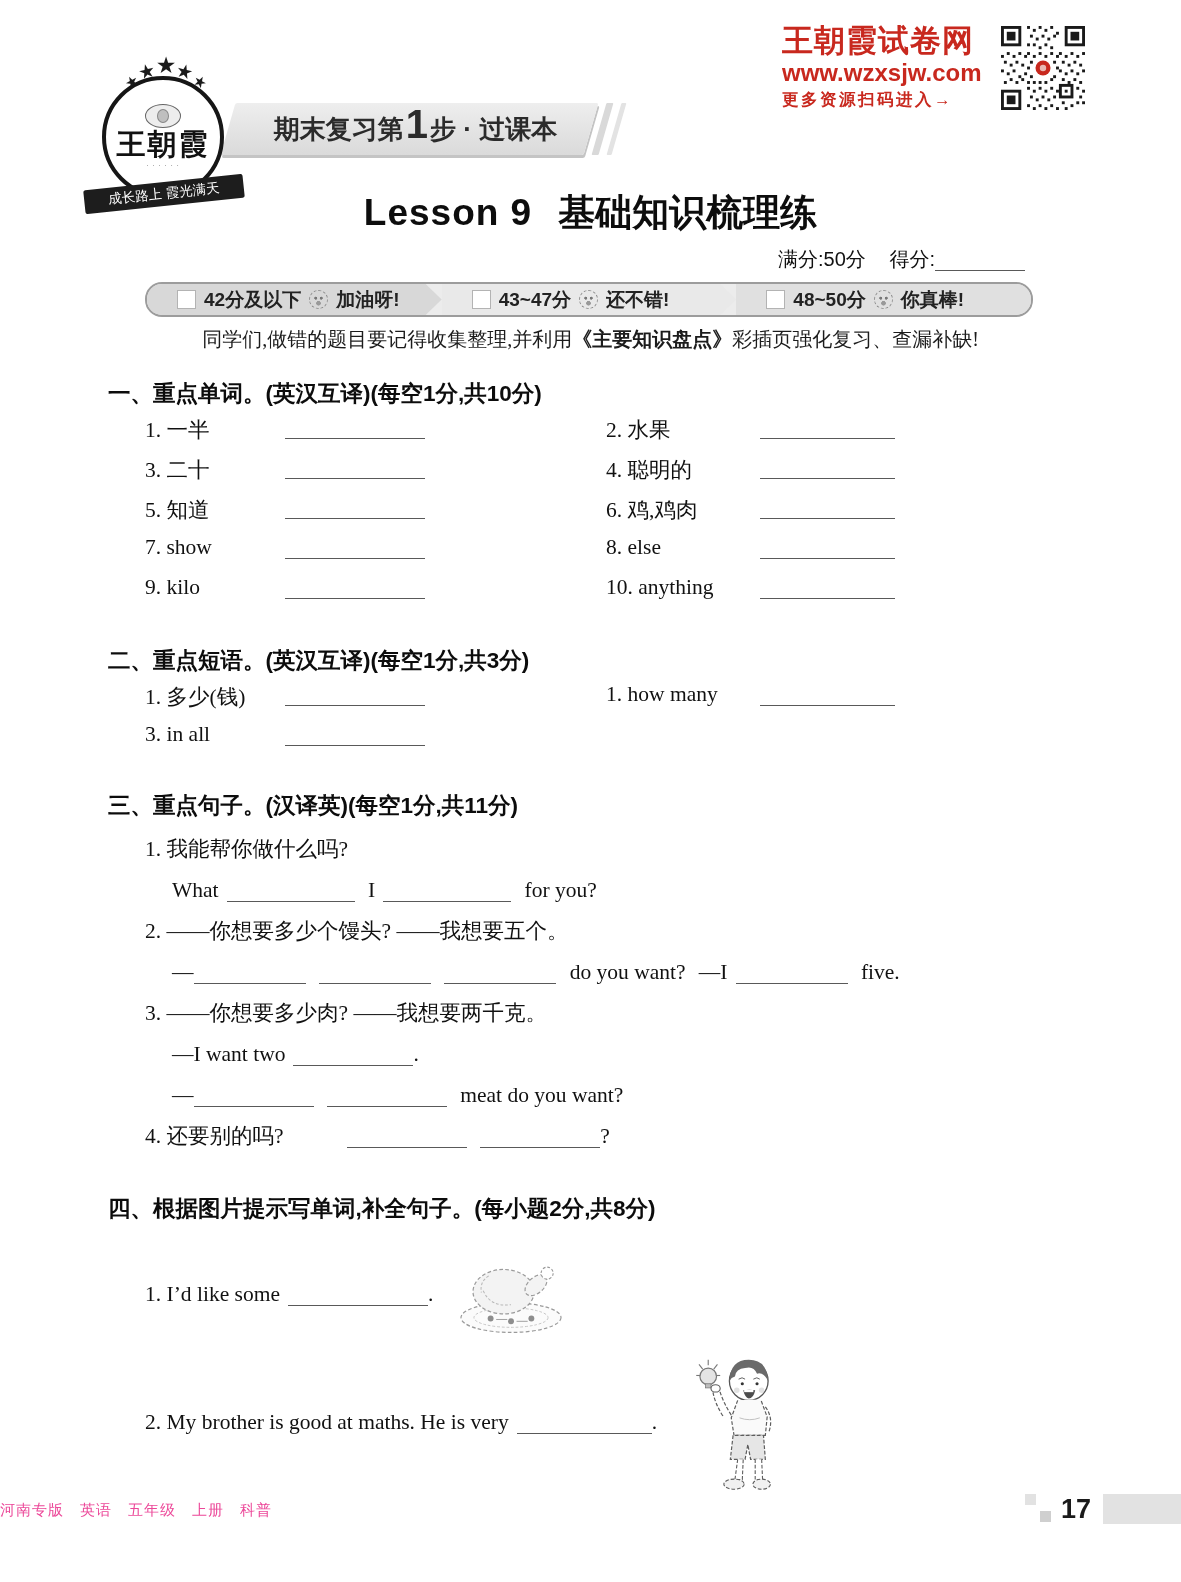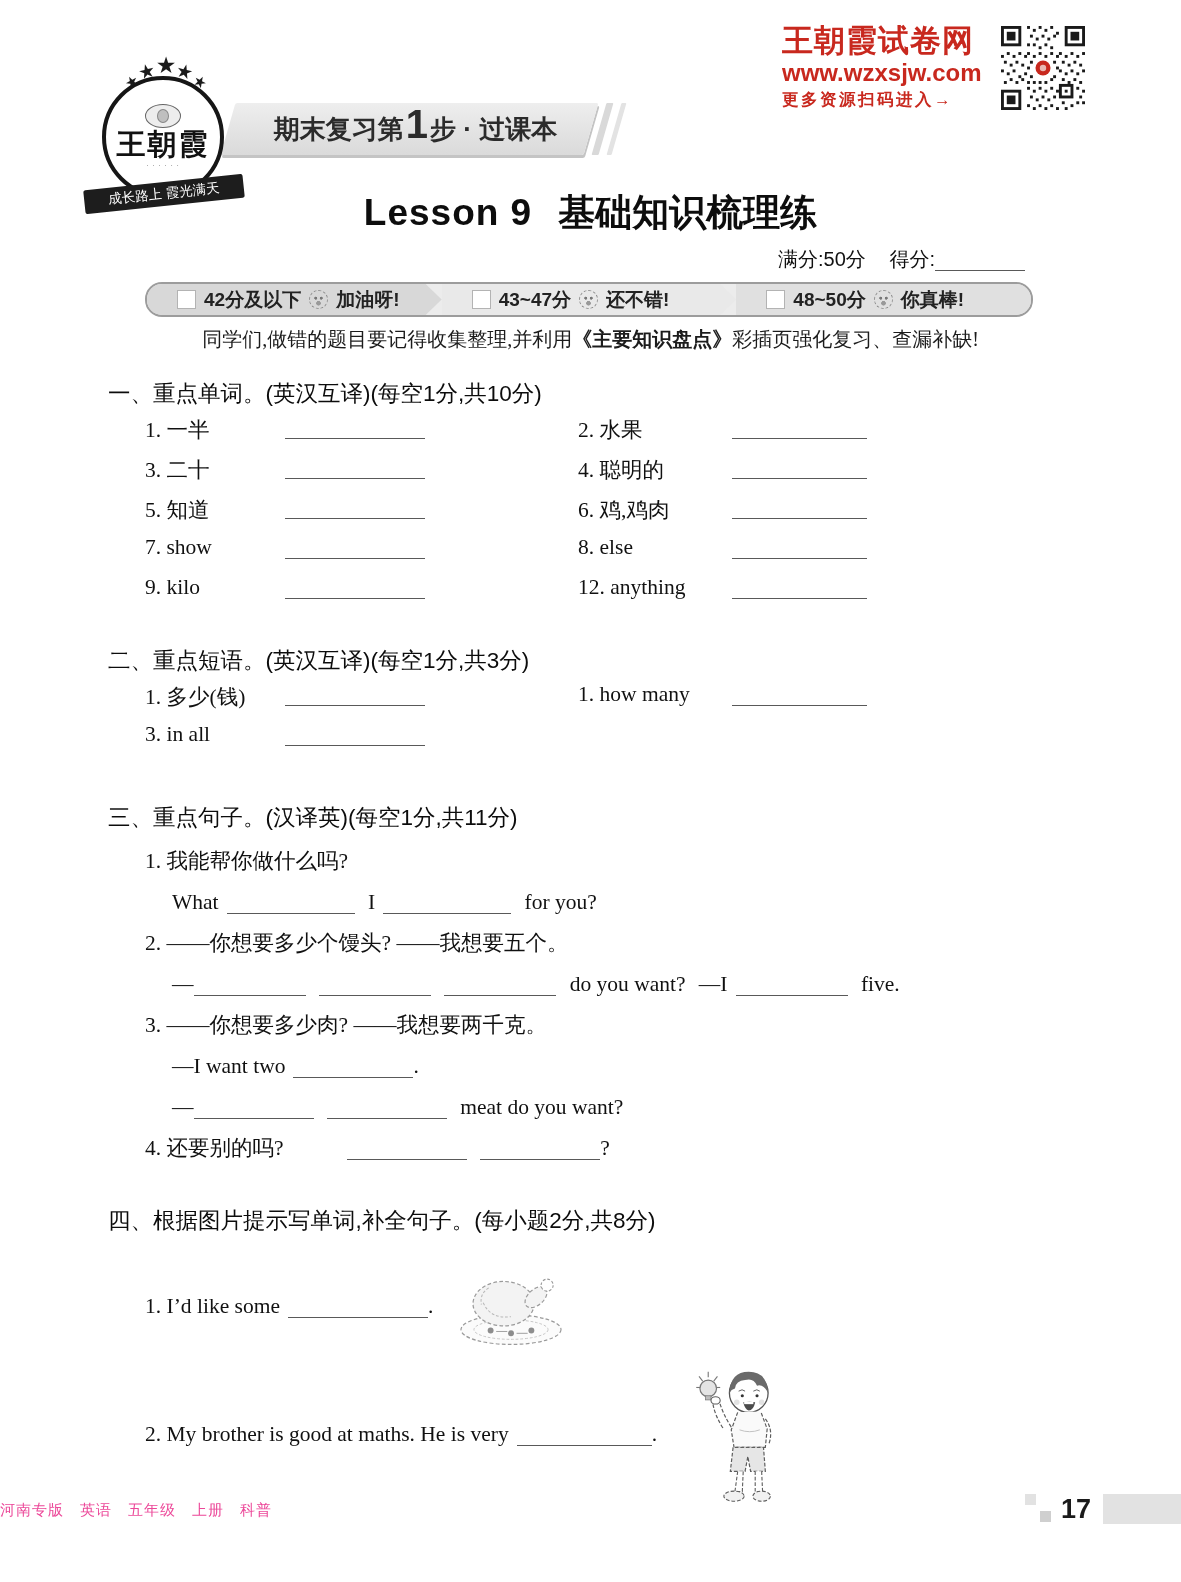--- a/index.html
+++ b/index.html
@@ -65,30 +65,30 @@
   .smiley{width:17px;height:17px;border:1.5px dashed #8c8c8c;border-radius:50%;display:inline-block;flex:0 0 auto;
        background:radial-gradient(circle at 34% 42%, #777 1.2px, transparent 1.8px),
                   radial-gradient(circle at 66% 42%, #777 1.2px, transparent 1.8px),
                   radial-gradient(circle at 50% 72%, #999 2px, transparent 2.6px);}
 
   .notice{position:absolute;left:0;right:0;top:326px;text-align:center;font-size:20px;color:#1c1c1c;}
   .notice b{font-family:"Liberation Sans", sans-serif;font-weight:bold;}
 
   
   .content{position:absolute;left:108px;top:378px;width:968px;font-size:21.5px;}
-  .sec-h{font-family:"Liberation Sans", sans-serif;font-weight:normal;font-size:22.5px;color:#0c0c0c;
+  .sec-h{font-family:"Liberation Sans", sans-serif;font-weight:bold;font-size:22.5px;color:#0c0c0c;
        margin:0;}
   .blank{display:inline-block;border-bottom:1.6px solid #595959;height:1.05em;vertical-align:-5px;}
   .w90{width:90px;}.w112{width:112px;}.w120{width:120px;}.w128{width:128px;}.w135{width:135px;}.w140{width:140px;}
   .pair-grid{display:grid;grid-template-columns:470px 1fr;margin-top:6px;}
   .pair{height:40px;display:flex;align-items:flex-start;padding-left:37px;box-sizing:border-box;}
   .pair .q-text{display:inline-block;width:140px;white-space:nowrap;}
-  .pair.right{padding-left:0;}
+  .pair.right{padding-left:0;margin-left:28px;}
   .pair.right .q-text{width:154px;}
-  .m-t30{margin-top:30px;} .m-t28{margin-top:40px;} .m-t44{margin-top:44px;}
+  .m-t30{margin-top:30px;} .m-t28{margin-top:28px;} .m-t44{margin-top:44px;}
   .line{padding-left:37px;margin-top:15px;line-height:26px;white-space:nowrap;}
   .ans{padding-left:64px;}
   .sp{display:inline-block;width:8px;}
   .sp-wide{display:inline-block;width:58px;}
   .pic-row{display:flex;align-items:center;padding-left:37px;margin-top:26px;white-space:nowrap;}
   .pic-row svg{flex:0 0 auto;}
   .chicken{margin-left:22px;}
   .boy{margin-left:34px;}
 
   
@@ -324,21 +324,21 @@
       </div>
     <div class="pair right">
         <span class="q-text">8. else</span>
         <span class="blank w135"></span>
       </div>
     <div class="pair">
         <span class="q-text">9. kilo</span>
         <span class="blank w140"></span>
       </div>
     <div class="pair right">
-        <span class="q-text">12. anything</span>
+        <span class="q-text">10. anything</span>
         <span class="blank w135"></span>
       </div>
   </div>
 
   <h3 class="sec-h m-t30">二、重点短语。(英汉互译)(每空1分,共3分)</h3>
   <div class="pair-grid">
     <div class="pair">
         <span class="q-text">1. 多少(钱)</span>
         <span class="blank w140"></span>
       </div>

